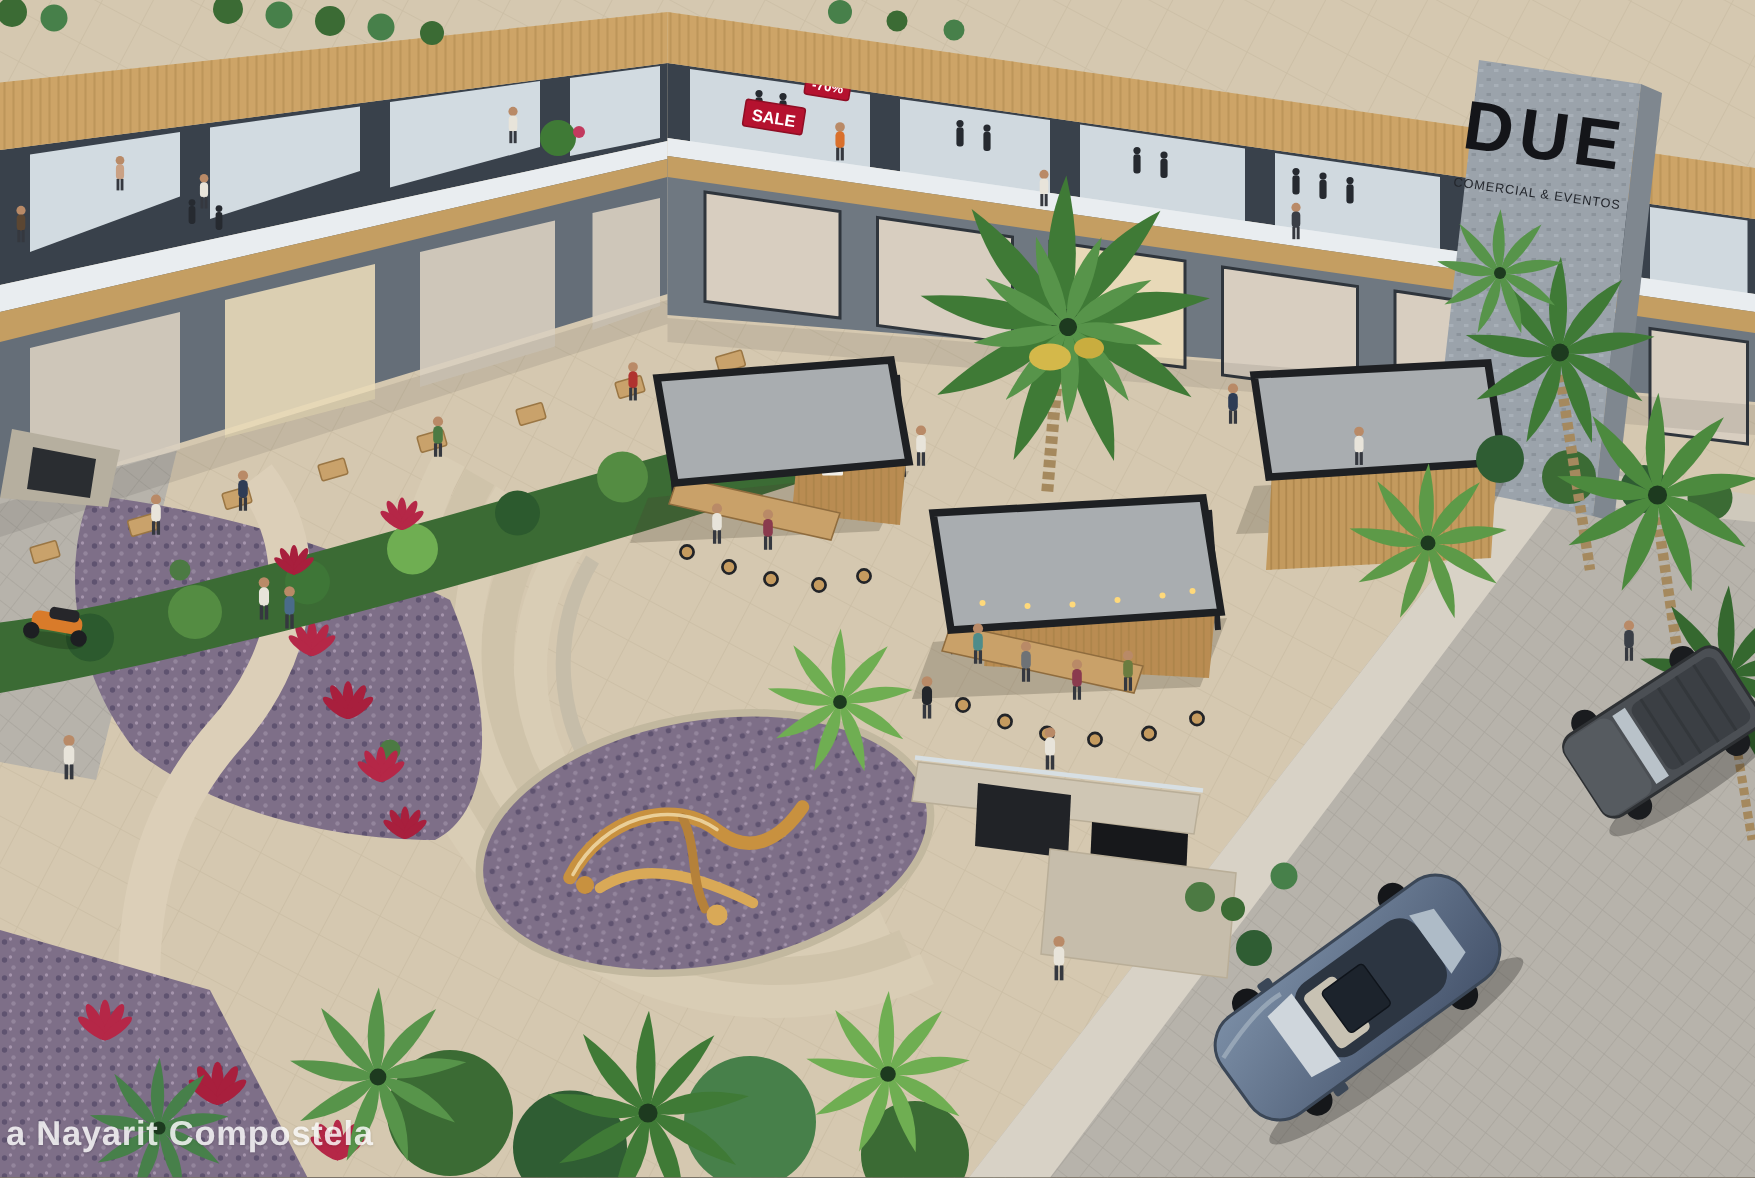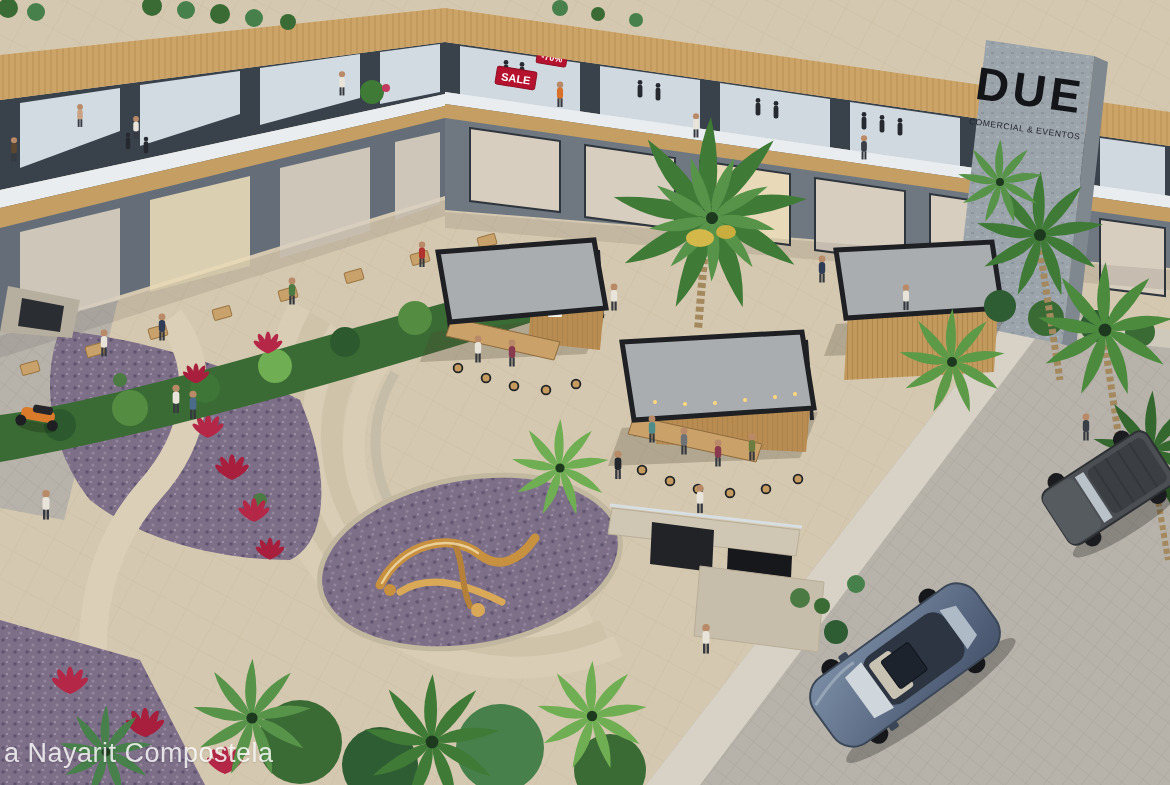--- a/index.html
+++ b/index.html
@@ -1,21 +1,21 @@
 <!DOCTYPE html>
 <html><head>
 <meta charset="utf-8">
 <style>
   html,body{margin:0;padding:0;background:#222;}
   #stage{position:relative;width:1170px;height:785px;overflow:hidden;
          font-family:"Liberation Sans",sans-serif;background:#d5c8b0;}
   #stage svg{position:absolute;left:0;top:0;}
-  .watermark{position:absolute;left:4px;bottom:16px;font-size:27px;
+  .watermark{position:absolute;left:4px;bottom:16px;font-size:23px;
              color:rgba(255,255,255,.82);letter-spacing:.5px;
-             text-shadow:0 1px 2px rgba(0,0,0,.15);pointer-events:none;}
+             text-shadow:0 1px 2px rgba(0,0,0,.15);pointer-events:none;font-weight:bold;}
   svg text{font-family:"Liberation Sans",sans-serif;}
 </style>
 </head>
 <body>
 
 <div id="stage">
 <svg width="1170" height="785" viewBox="0 0 1170 785">
 <defs>
   <pattern id="tiles" width="30" height="30" patternUnits="userSpaceOnUse" patternTransform="rotate(28)">
     <path d="M0 0H30M0 0V30" stroke="#c6b99f" stroke-width="1.1" fill="none"></path>

